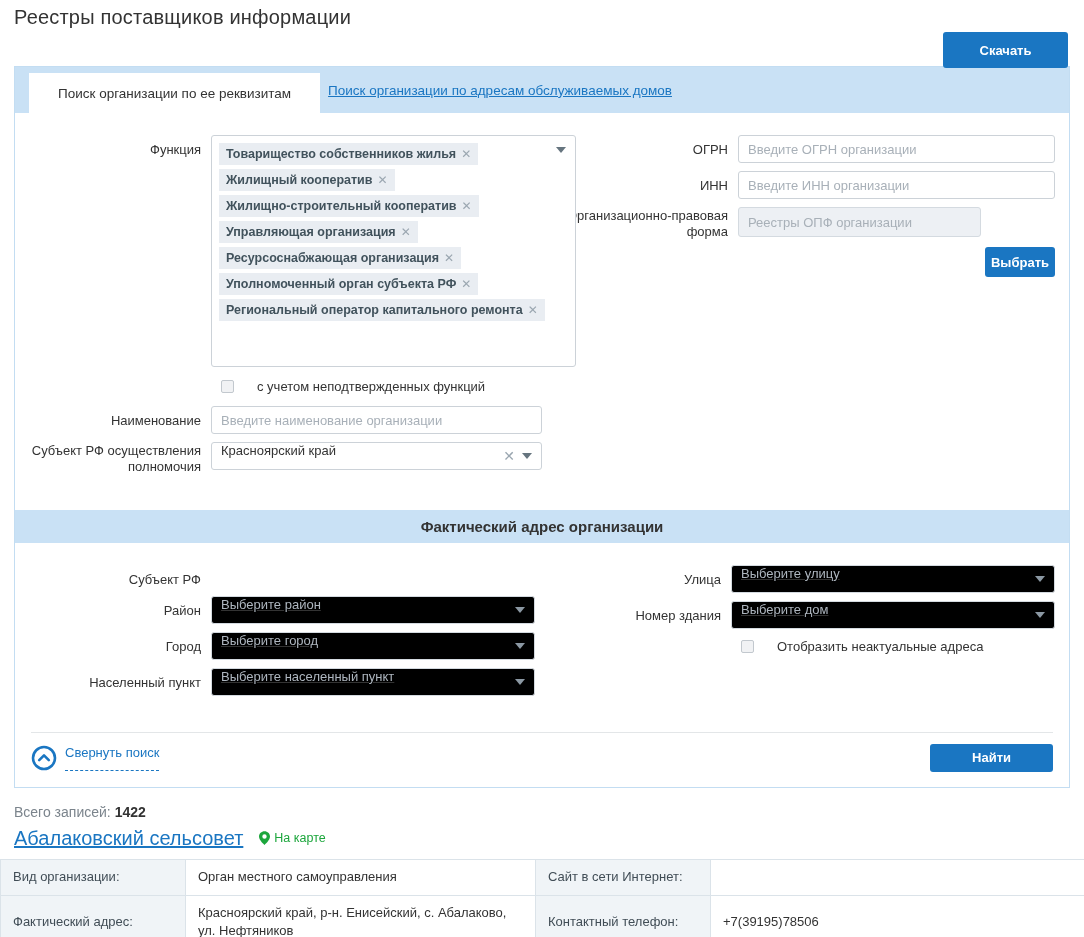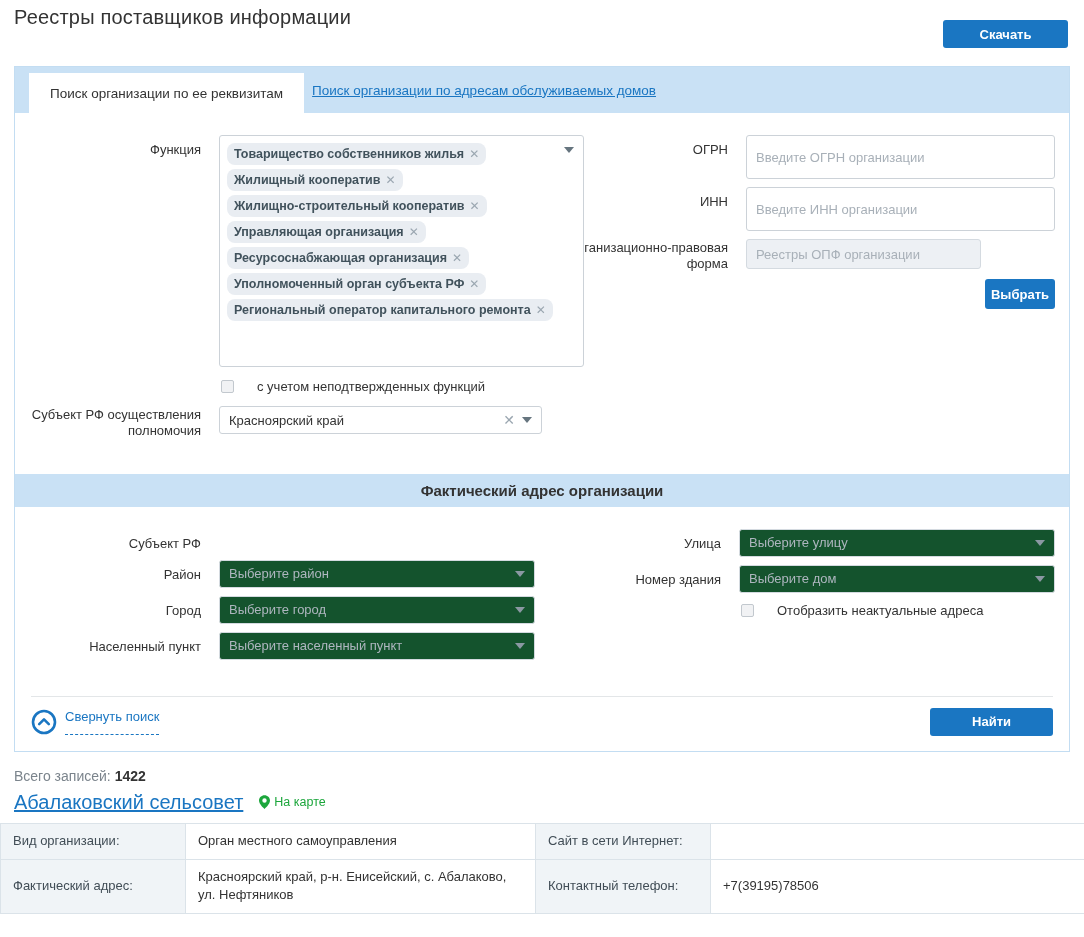--- a/index.html
+++ b/index.html
@@ -9,77 +9,77 @@
     font-family:"Liberation Sans","DejaVu Sans",sans-serif;
     color:#333; font-size:13px;
   }
   
   .page-header { position:relative; padding:6px 16px 0 14px; height:66px; }
   .page-title { font-size:20px; font-weight:500; color:#333; letter-spacing:.2px; }
   .btn-blue {
     background:#1a76c2; color:#fff; border:none; border-radius:3px;
     font-family:inherit; font-size:13px; font-weight:bold; cursor:pointer;
   }
-  .download-btn { position:absolute; right:16px; top:20px; width:125px; height:28px; }
+  .download-btn { position:absolute; right:16px; top:32px; width:125px; height:36px; }
 
   
   .panel { margin:0 14px; border:1px solid #c3ddf2; background:#fff; }
   .tabbar { background:#c9e1f5; height:46px; display:flex; align-items:stretch; padding-left:14px; }
   .tab-active {
-    background:#fff; margin-top:6px; padding:0 21px; display:flex; align-items:center;
+    background:#fff; margin-top:6px; padding:0 29px; display:flex; align-items:center;
     font-size:13.5px; color:#333; cursor:default;
   }
   .tab-link {
     display:flex; align-items:center; margin-left:8px; font-size:13.5px;
     color:#1a76c2; text-decoration:underline; cursor:pointer;
   }
   .panel-body { background:#fff; padding-top:22px; }
 
   
   .form-grid { display:flex; padding:0 14px; }
   .fcol { width:513px; }
   .fcol-right { margin-left:14px; }
-  .frow { display:flex; margin-bottom:8px;gap:8px; }
+  .frow { display:flex; margin-bottom:8px; }
   .flabel {
     width:182px; flex:none; text-align:right; padding-right:10px; padding-top:7px;
     font-size:13px; color:#333; line-height:1.25;
   }
   .fctrl { flex:1; position:relative; }
 
   input.text-input {
-    width:100%; height:44px; border:1px solid #ccd2d8; border-radius:3px;
+    width:100%; height:28px; border:1px solid #ccd2d8; border-radius:3px;
     padding:0 9px; font-family:inherit; font-size:13px; color:#333; outline:none; background:#fff;
   }
   input.text-input::placeholder { color:#a8b0b8; opacity:1; }
 
   .select-box {
     width:100%; height:28px; border:1px solid #ccd2d8; border-radius:3px; background:#fff;
-    display:flex; align-items:center; padding:0 26px 0 9px; position:relative; cursor:pointer;
+    display:flex; padding:0 26px 0 9px; position:relative; cursor:pointer;
   }
   .select-box .ph { color:#a8b0b8; }
   .select-box .val { color:#333; }
-  .select-box.disabled { background:#14532d; border-color:#d4dae0; cursor:default; }
+  .select-box.disabled { background:#000000; border-color:#d4dae0; cursor:default;text-decoration:underline; }
   .select-box.disabled .ph { color:#aeb6bf; }
   .caret {
     position:absolute; right:9px; top:50%; margin-top:-3px;
     width:0; height:0; border-left:5px solid transparent; border-right:5px solid transparent;
     border-top:6px solid #66757f;
   }
   .select-box.disabled .caret { border-top-color:#8b98a3; }
   .clear-x { position:absolute; right:26px; top:50%; transform:translateY(-50%);
     color:#9aa6b0; font-size:14px; line-height:1; cursor:pointer; }
 
   
   .multiselect {
     width:100%; min-height:232px; border:1px solid #ccd2d8; border-radius:3px; background:#fff;
     padding:7px 30px 7px 7px; position:relative; cursor:pointer;
   }
   .multiselect .caret { top:14px; }
   .tag {
-    display:table; background:#e9edf2; border-radius:8px; margin-bottom:4px;
+    display:table; background:#e9edf2; border-radius:0; margin-bottom:4px;
     padding:4px 7px; font-size:12.5px; font-weight:bold; color:#41525c; white-space:nowrap;
   }
   .tag .tag-x { font-weight:normal; color:#9aa6b0; margin-left:5px; font-size:12px; cursor:pointer; }
 
   
   .check-row { display:flex; align-items:center; margin:12px 0 12px 192px;gap:16px; }
   .checkbox {
     width:13px; height:13px; background:#f1f2f4; border:1px solid #c2c8ce; border-radius:2px;
     flex:none; cursor:pointer;
   }
@@ -184,20 +184,26 @@
               <span class="caret"></span>
             </div>
           </div>
         </div>
 
         <div class="check-row">
           <span class="checkbox"></span>
           <span class="check-label">с учетом неподтвержденных функций</span>
         </div>
 
+        <div class="frow">
+          <div class="flabel">Наименование</div>
+          <div class="fctrl">
+            <input class="text-input" placeholder="Введите наименование организации" style="">
+          </div>
+        </div>
 
         <div class="frow">
           <div class="flabel" style="padding-top:1px;">Субъект РФ осуществления полномочия</div>
           <div class="fctrl">
             <div class="select-box" style="padding-right:44px;">
               <span class="val">Красноярский край</span>
               <span class="clear-x">✕</span>
               <span class="caret"></span>
             </div>
           </div>

